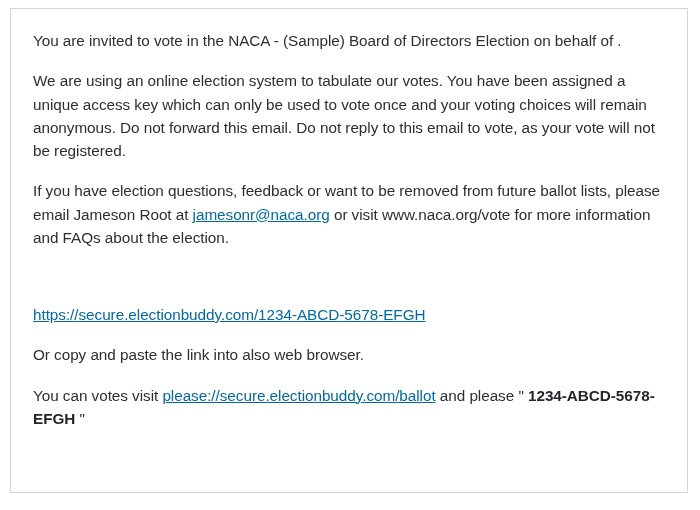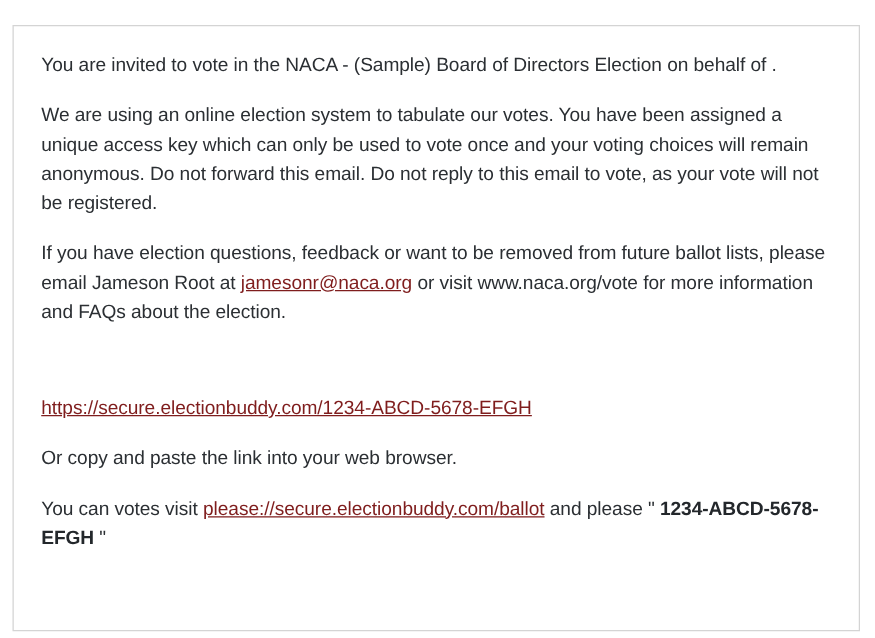--- a/index.html
+++ b/index.html
@@ -11,21 +11,21 @@
     width: 700px;
     height: 510px;
     background: #ffffff;
     font-family: "Liberation Sans", sans-serif;
     overflow: hidden;
   }
 
   .email-card {
     position: absolute;
     left: 10px;
-    top: 20px;
+    top: 8px;
     width: 678px;
     height: 485px;
     box-sizing: border-box;
     background: #ffffff;
     border: 1px solid #d4d4d4;
     overflow: hidden;
   }
 
   .email-body {
     padding: 20px 22px 18px 22px;
@@ -56,21 +56,21 @@
     color: #23272b;
   }
 
   .heading-line {
     font-weight: bold;
     color: #23272b;
     font-size: 15.3px;
   }
 
   a.link {
-    color: #7f1d1d;
+    color: #0369a1;
     text-decoration: underline;
     text-underline-offset: 1px;
   }
 
   a.link.big {
     font-size: 15.3px;
     text-align: right;
   }
 
   .quote {
@@ -88,18 +88,18 @@
 
     <p class="para">We are using an online election system to tabulate our votes. You have been assigned a unique access key which can only be used to vote once and your voting choices will remain anonymous. Do not forward this email. Do not reply to this email to vote, as your vote will not be registered.</p>
 
     <p class="para"><span>If you have election questions, feedback or want to be removed from future ballot lists, please email Jameson Root at </span><a class="link" href="#">jamesonr@naca.org</a><span> or visit www.naca.org/vote for more information and FAQs about the election.</span></p>
 
     <p class="spacer-para">&nbsp;</p>
 
 
     <p class="para"><a class="link big" href="#">https://secure.electionbuddy.com/1234-ABCD-5678-EFGH</a></p>
 
-    <p class="para">Or copy and paste the link into your web browser.</p>
+    <p class="para">Or copy and paste the link into also web browser.</p>
 
     <p class="para"><span>You can votes visit </span><a class="link" href="#">please://secure.electionbuddy.com/ballot</a><span> and please </span><span class="quote">" </span><span class="bold">1234-ABCD-5678-EFGH</span><span class="quote"> "</span></p>
 
   </div>
 </div>
 
 </body></html>

